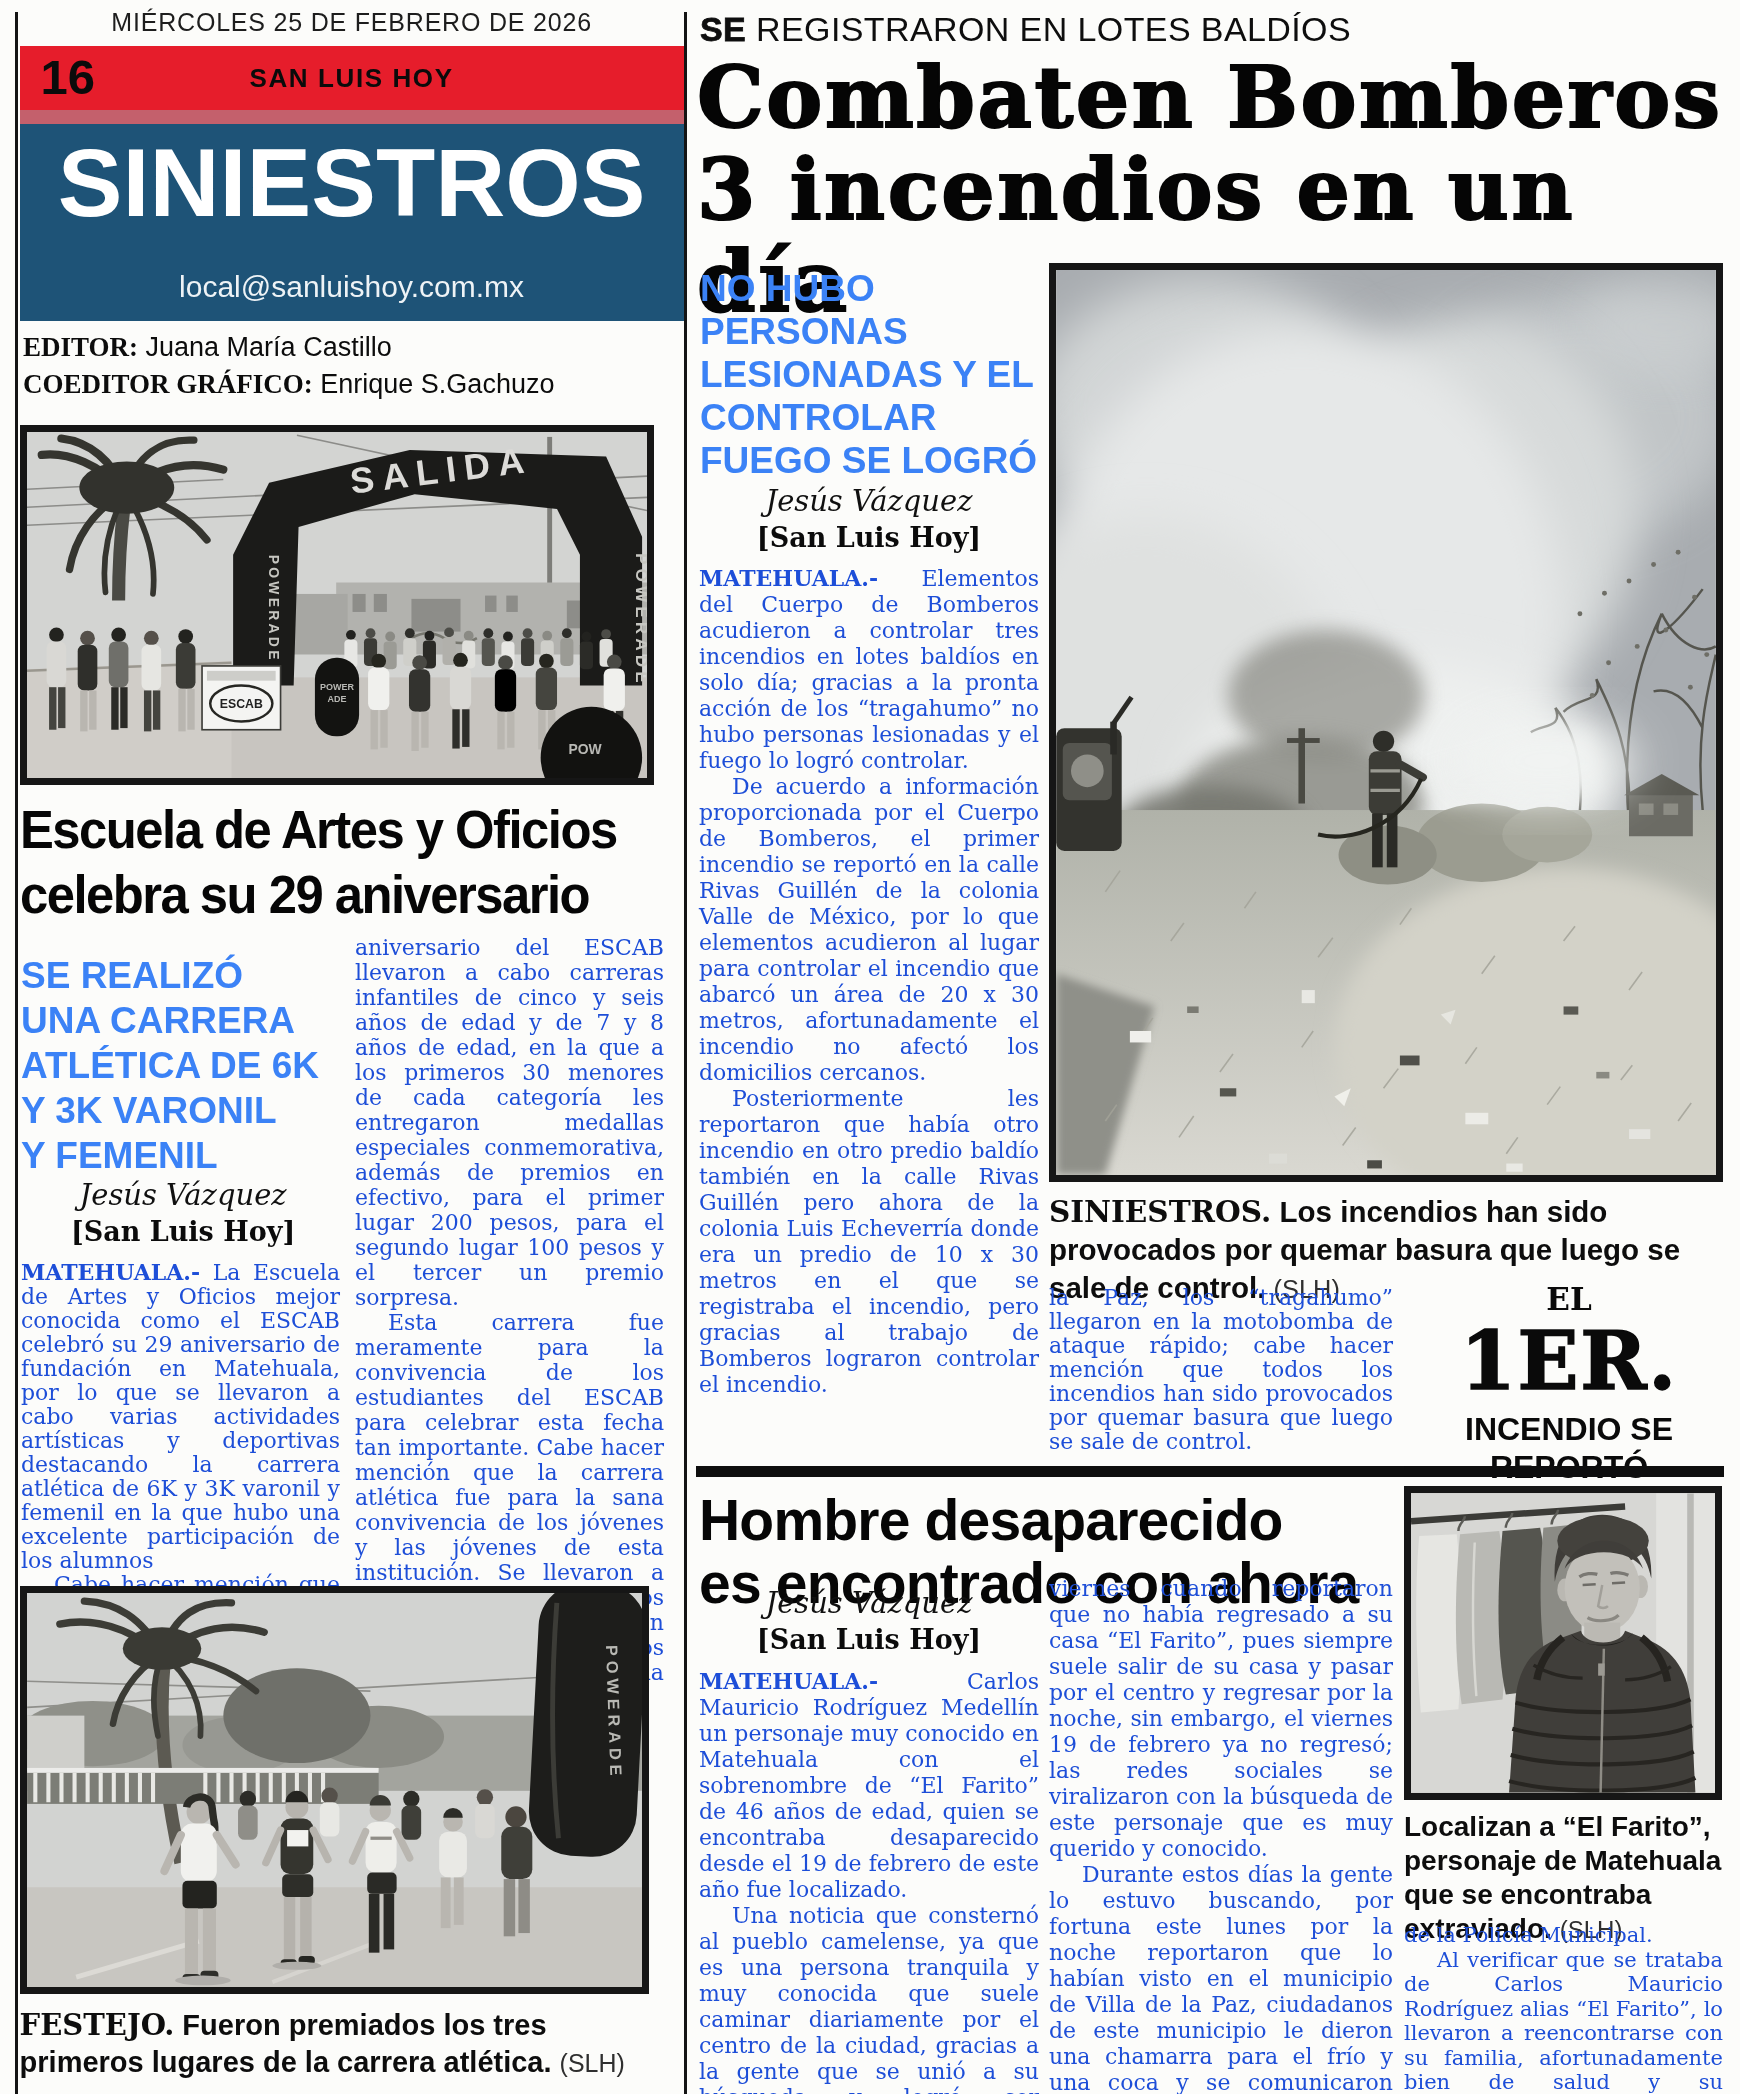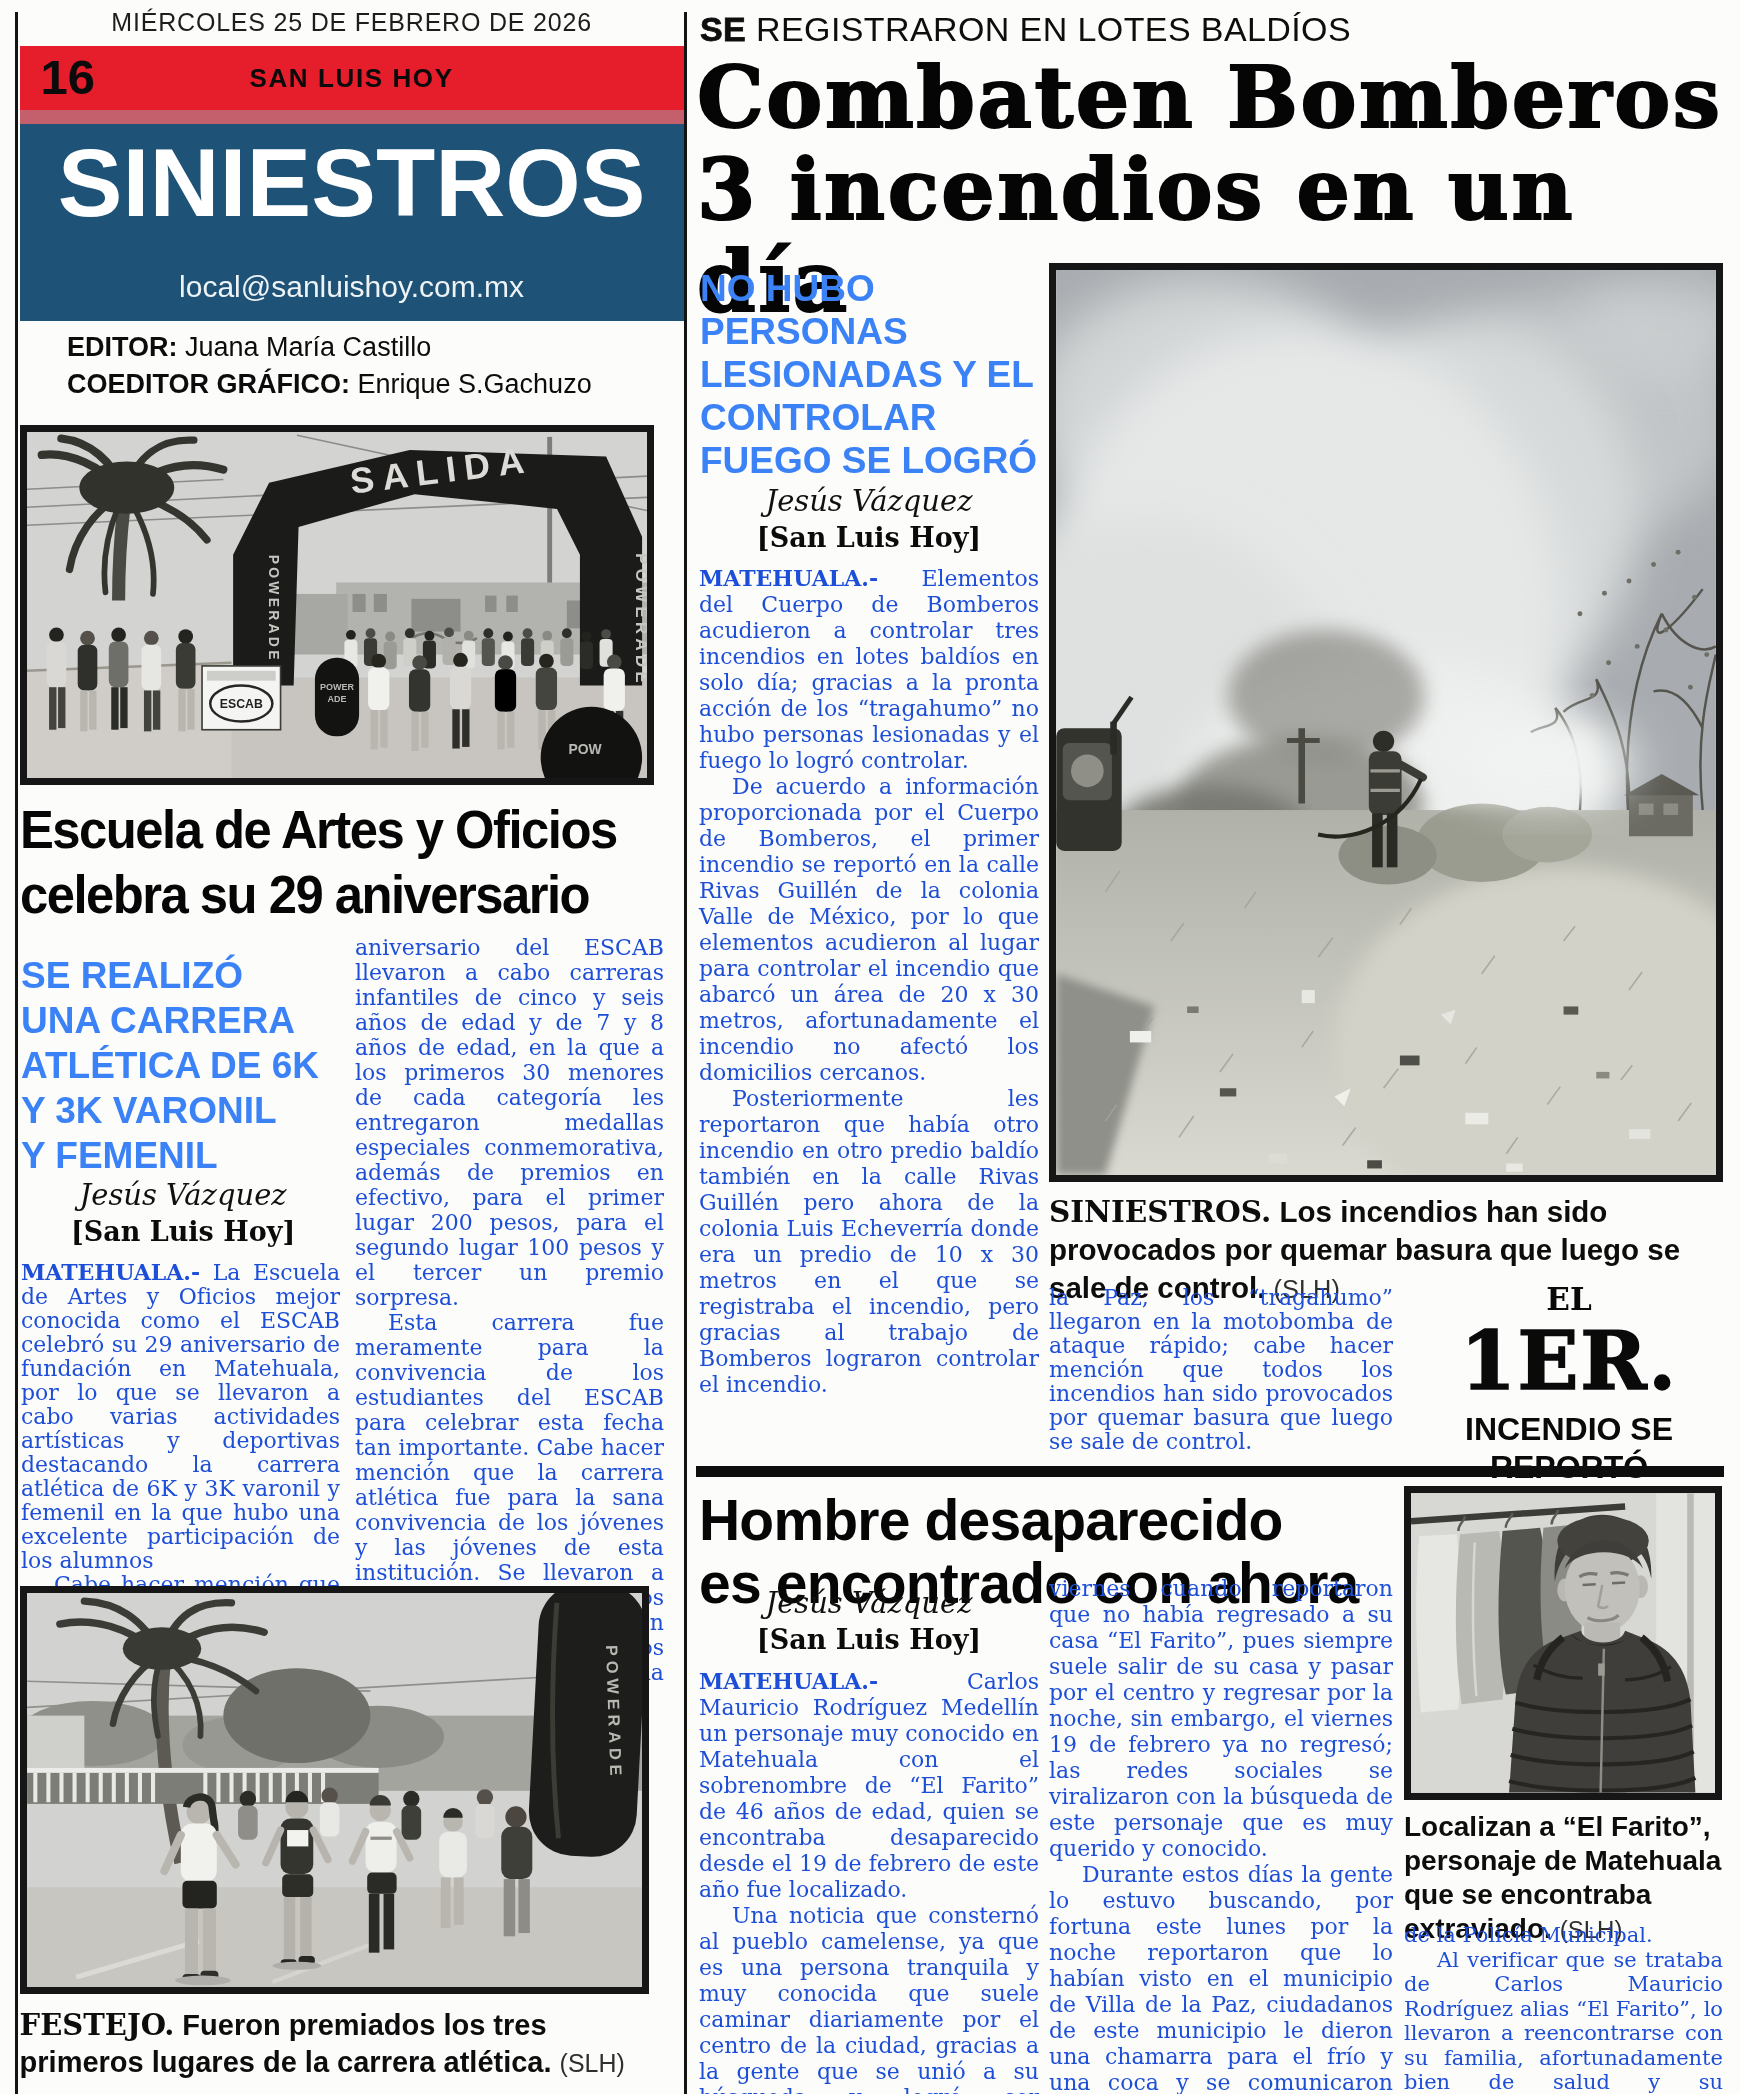--- a/index.html
+++ b/index.html
@@ -12,21 +12,21 @@
   #date{left:19.6px;top:8.2px;width:664px;text-align:center;font-size:25px;letter-spacing:0.8px;color:#1d1d1d;}
   #redbar{left:19.6px;top:46px;width:664px;height:64px;background:#e61d2b;}
   #pagenum{position:absolute;left:21px;top:3.3px;font-size:49px;font-weight:900;color:#0b0b0b;}
   #brand{width:100%;text-align:center;line-height:64px;font-size:26px;font-weight:900;letter-spacing:1.6px;color:#0b0b0b;}
   #rosebar{left:19.6px;top:110px;width:664px;height:14.7px;background:#c4606c;}
   #bluebox{left:19.6px;top:124px;width:664px;height:197px;background:#1e5377;}
   #section-title{position:absolute;left:0;top:9.8px;width:100%;text-align:center;
                  font-size:97px;line-height:98px;font-weight:800;color:#ffffff;letter-spacing:0px;}
   #email{position:absolute;left:0;top:146px;width:100%;text-align:center;font-size:30px;color:#eef3f6;}
   #editors{left:23px;top:329px;width:655px;font-size:27px;line-height:37px;color:#0c0c0c;}
-  .edlabel{font-family:Liberation Sans, sans-serif;font-weight:bold;margin-left:44px;}
+  .edlabel{font-family:Liberation Serif, serif;font-weight:bold;}
 
   
   .photo{border:7.4px solid #161616;background:#cfcfcc;box-sizing:content-box;}
   #photo1{left:19.6px;top:425px;}
   #photo2{left:1049px;top:263px;}
   #photo3{left:19.6px;top:1586px;}
   #photo4{left:1404px;top:1486px;}
 
   
   .sans-head{font-weight:800;color:#060606;letter-spacing:-1.6px;}

